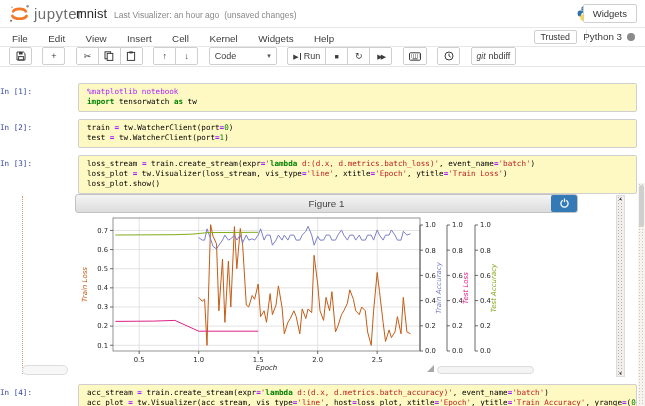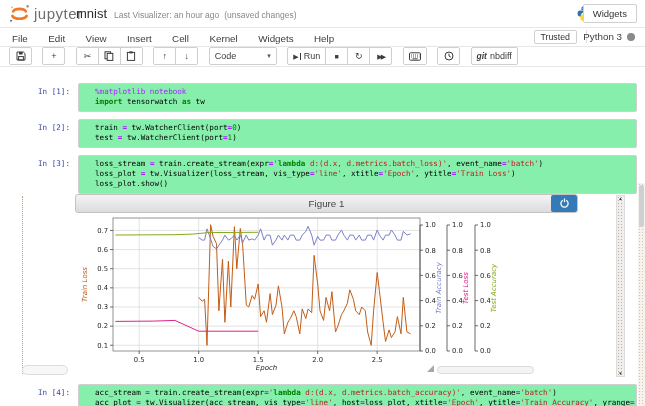--- a/index.html
+++ b/index.html
@@ -36,30 +36,30 @@
   .btn-group .tbtn + .tbtn{margin-left:-1px;border-radius:0;}
   .btn-group .tbtn:first-child{border-radius:2px 0 0 2px;}
   .btn-group .tbtn:last-child{border-radius:0 2px 2px 0;}
   .btn-group .tbtn:only-child{border-radius:2px;}
   .glyph{font-size:9px;line-height:1;}
   .glyph.small{font-size:7px;}
   .runbar{width:1px;height:7px;background:#3c3c3c;margin:0 3px 0 1px;}
   #celltype{width:56px;justify-content:space-between;}
   #celltype .caret{font-size:7px;color:#555;}
   .ff{letter-spacing:-2px;font-size:7px;}
-  .gitword{font-weight:bold;font-style:italic;margin-right:3px;font-size:8.5px;}
+  .gitword{font-weight:normal;font-style:italic;margin-right:3px;font-size:8.5px;}
 
   
   #notebook{position:absolute;top:67px;left:0;right:0;bottom:0;overflow:hidden;background:#fff;padding-top:16px;}
   .cell-row{display:flex;margin-bottom:7px;}
   .cell-row.tight{margin-bottom:0;}
-  .prompt{width:78px;box-sizing:border-box;text-align:right;padding:4px 8px 0 0;
+  .prompt{width:78px;box-sizing:border-box;padding:4px 8px 0 0;
           font-family:"DejaVu Sans Mono",monospace;font-size:7.6px;color:#303F9F;flex:none;}
-  .input-area{flex:1;margin-right:8px;background:#86efac;border:1px solid #cfcfcf;border-radius:2px;
-              padding:3px 16px;overflow:hidden;}
+  .input-area{flex:1;margin-right:8px;background:#fef9c3;border:1px solid #cfcfcf;border-radius:2px;
+              padding:3px 8px;overflow:hidden;}
   .cm-line{font-family:"DejaVu Sans Mono",monospace;font-size:7.6px;line-height:10.4px;white-space:pre;color:#000;}
   .tk-kw{color:#008000;font-weight:bold;}
   .tk-str{color:#BA2121;}
   .tk-op{color:#AA22FF;font-weight:bold;}
   .tk-num{color:#008000;}
   .tk-magic{color:#AA22FF;}
 
   
   #output{position:relative;height:186px;margin-bottom:4px;}
   #out-left-border{position:absolute;left:22px;top:2px;height:178px;border-left:1px dotted #cf9a6a;}

